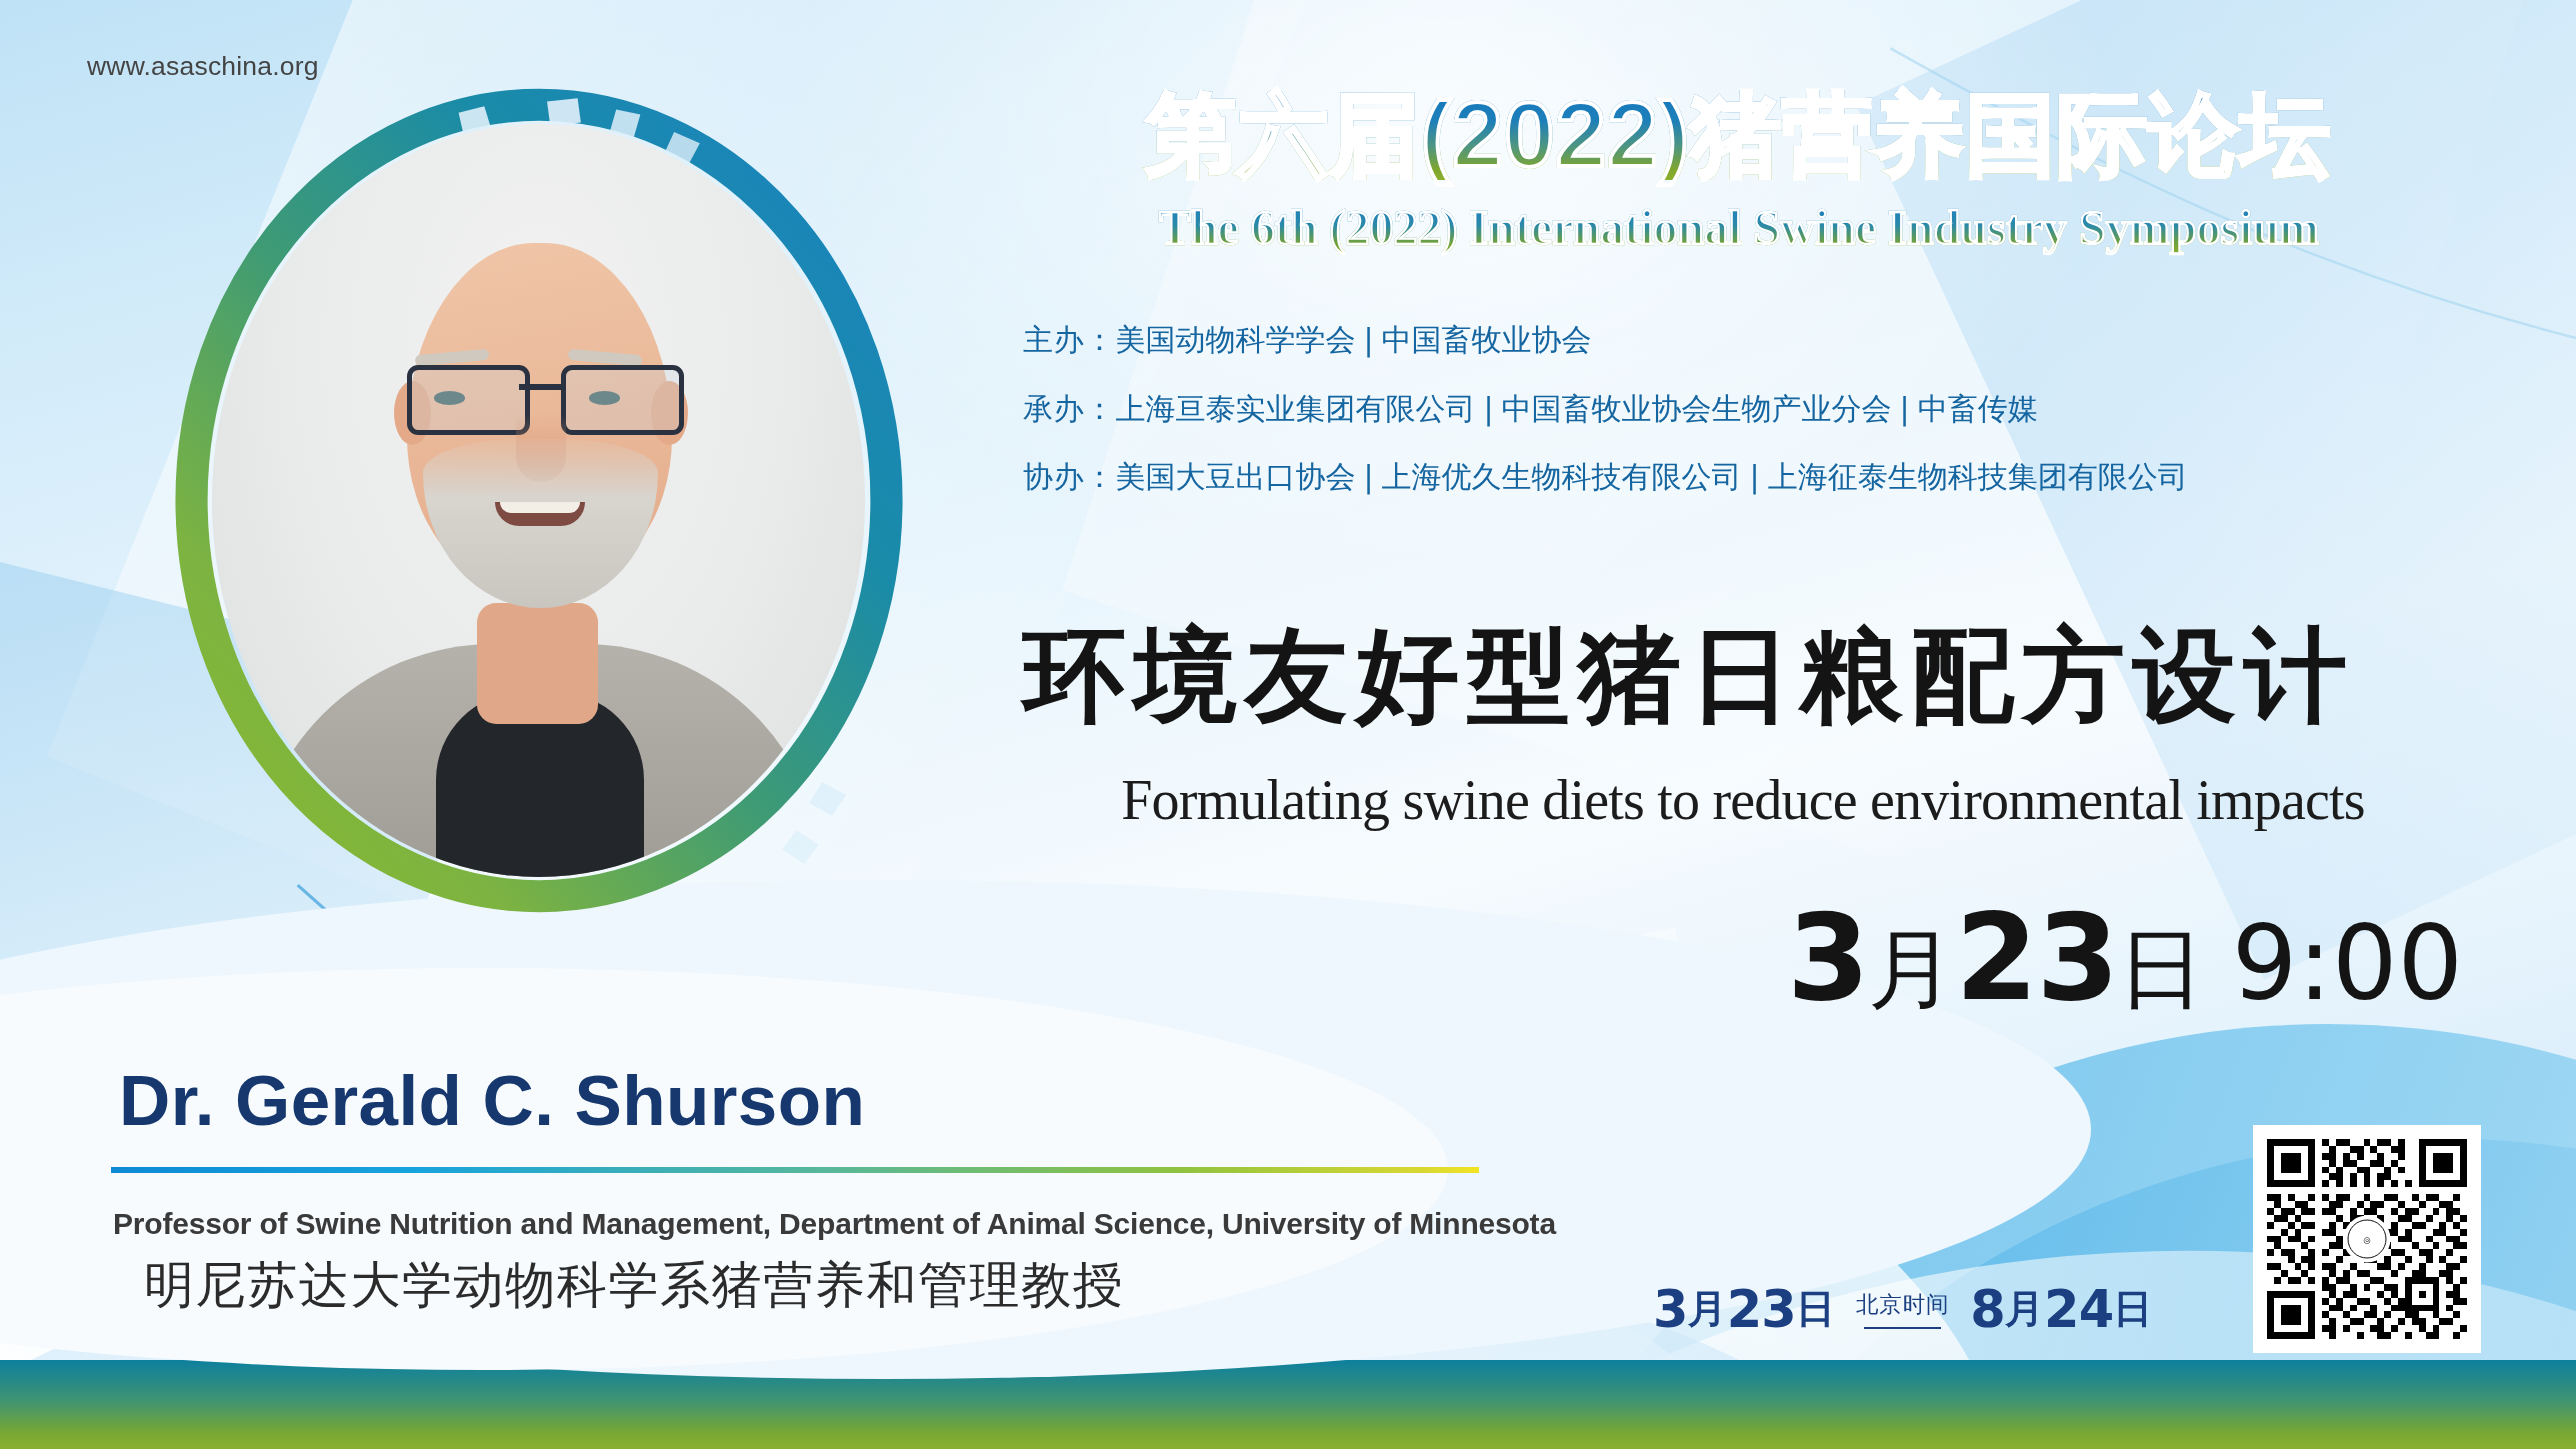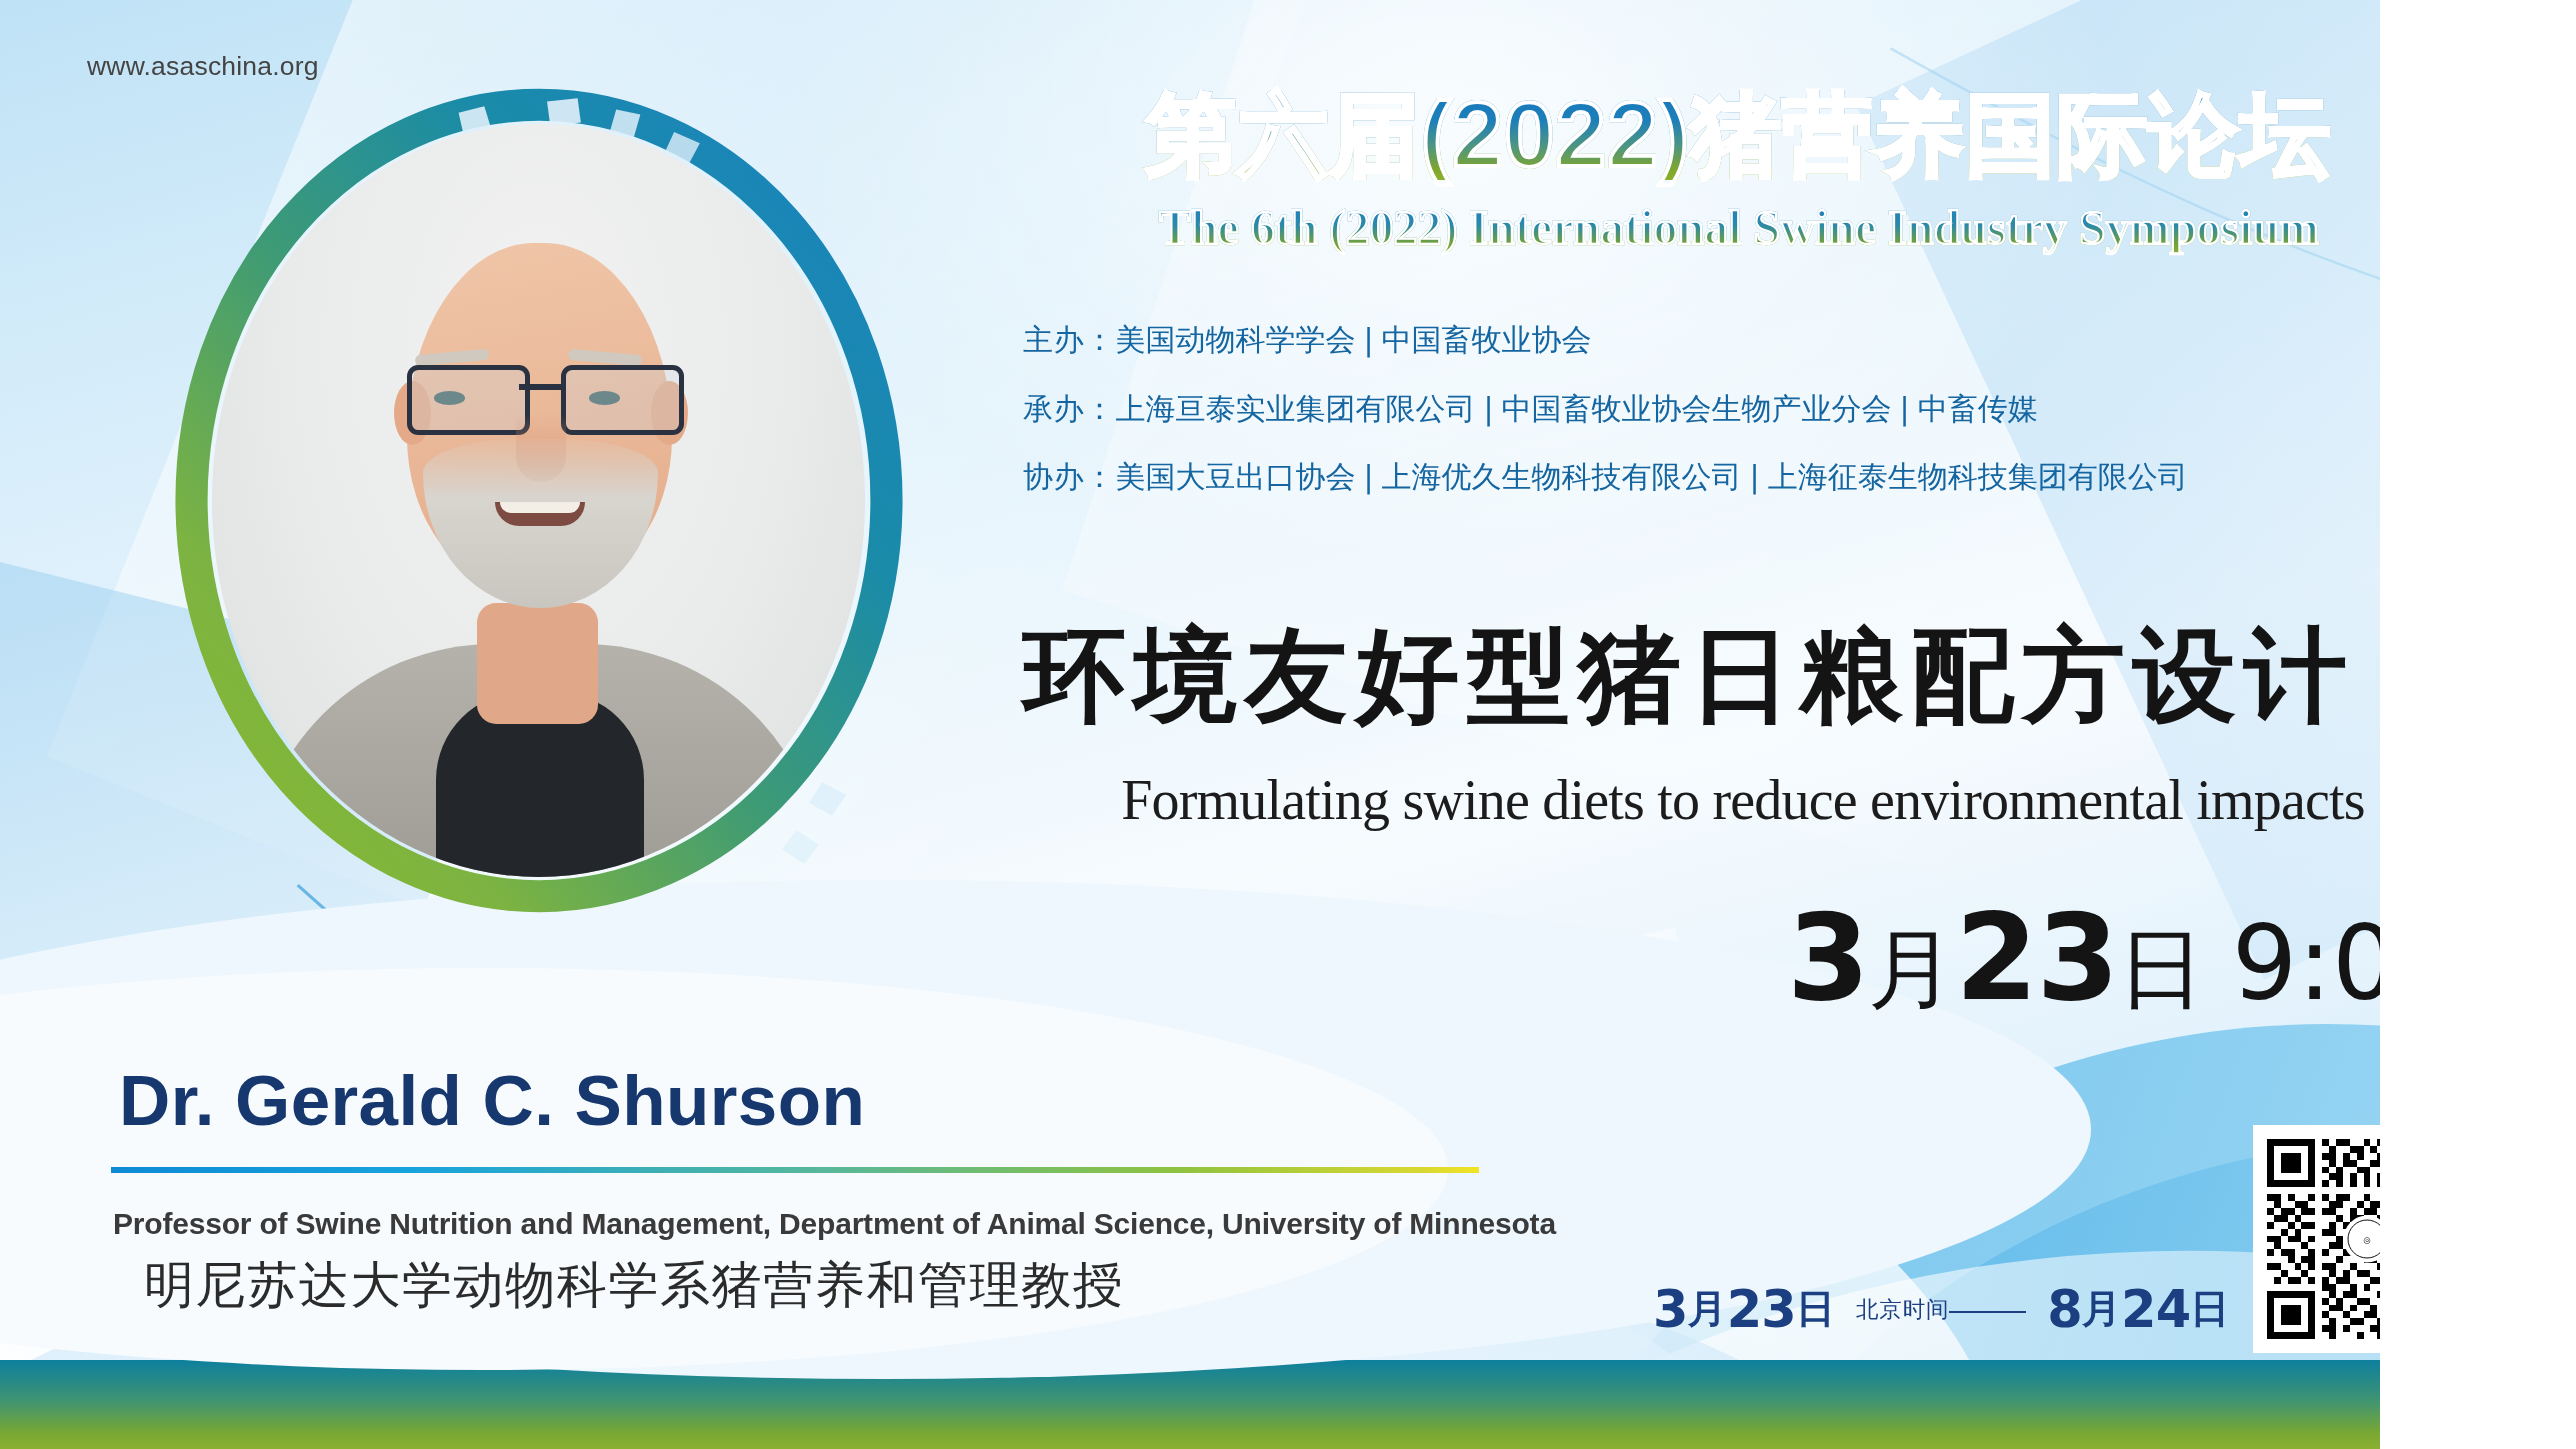--- a/index.html
+++ b/index.html
@@ -1,20 +1,20 @@
 <!DOCTYPE html>
 <html style="font-size:13px"><head>
 <meta charset="utf-8">
 <style>
   html,body{margin:0;padding:0;background:#fff;}
   body{font-family:"Liberation Sans","DejaVu Sans",sans-serif;}
 
   #poster{
     position:relative;
-    width:2380px;height:1450px;
+    width:2576px;height:1450px;
     overflow:hidden;
     background:linear-gradient(165deg,#bfe2f6 0%, #d4ecfa 18%, #eaf6fd 42%, #f6fbfe 58%, #e3f2fc 78%, #bfe0f5 100%);
   }
 
   
   .bg-layer{position:absolute;pointer-events:none;}
 
   .bg-diag-a{
     top:-241px;left:241px;width:885px;height:1207px;
     background:linear-gradient(100deg,rgba(255,255,255,.55),rgba(255,255,255,0));
@@ -251,21 +251,21 @@
   
   #date-strip{
     position:absolute;left:1653px;top:1273px;width:595px;height:72px;
     color:#1b3f80;white-space:nowrap;
     font-family:"DejaVu Sans","Liberation Sans",sans-serif;
     display:flex;align-items:center;
   }
   #date-strip .d-num{font-size:51px;font-weight:bold;letter-spacing:-0.8px;}
   #date-strip .d-cjk{font-size:39px;font-weight:bold;}
   #date-strip .d-mid{
-    display:inline-flex;flex-direction:row;align-items:center;
+    display:inline-flex;flex-direction:column;align-items:center;
     margin:12px 21px;
   }
   #date-strip .d-mid .tz{font-size:22.5px;font-weight:normal;letter-spacing:0.8px;}
   #date-strip .d-mid .bar{width:77px;height:2.4px;background:#1b3f80;margin-top:6.4px;}
 
   
   #qr-panel{
     position:absolute;left:2253px;top:1125px;width:228px;height:228px;
     background:#ffffff;
     display:flex;align-items:center;justify-content:center;

